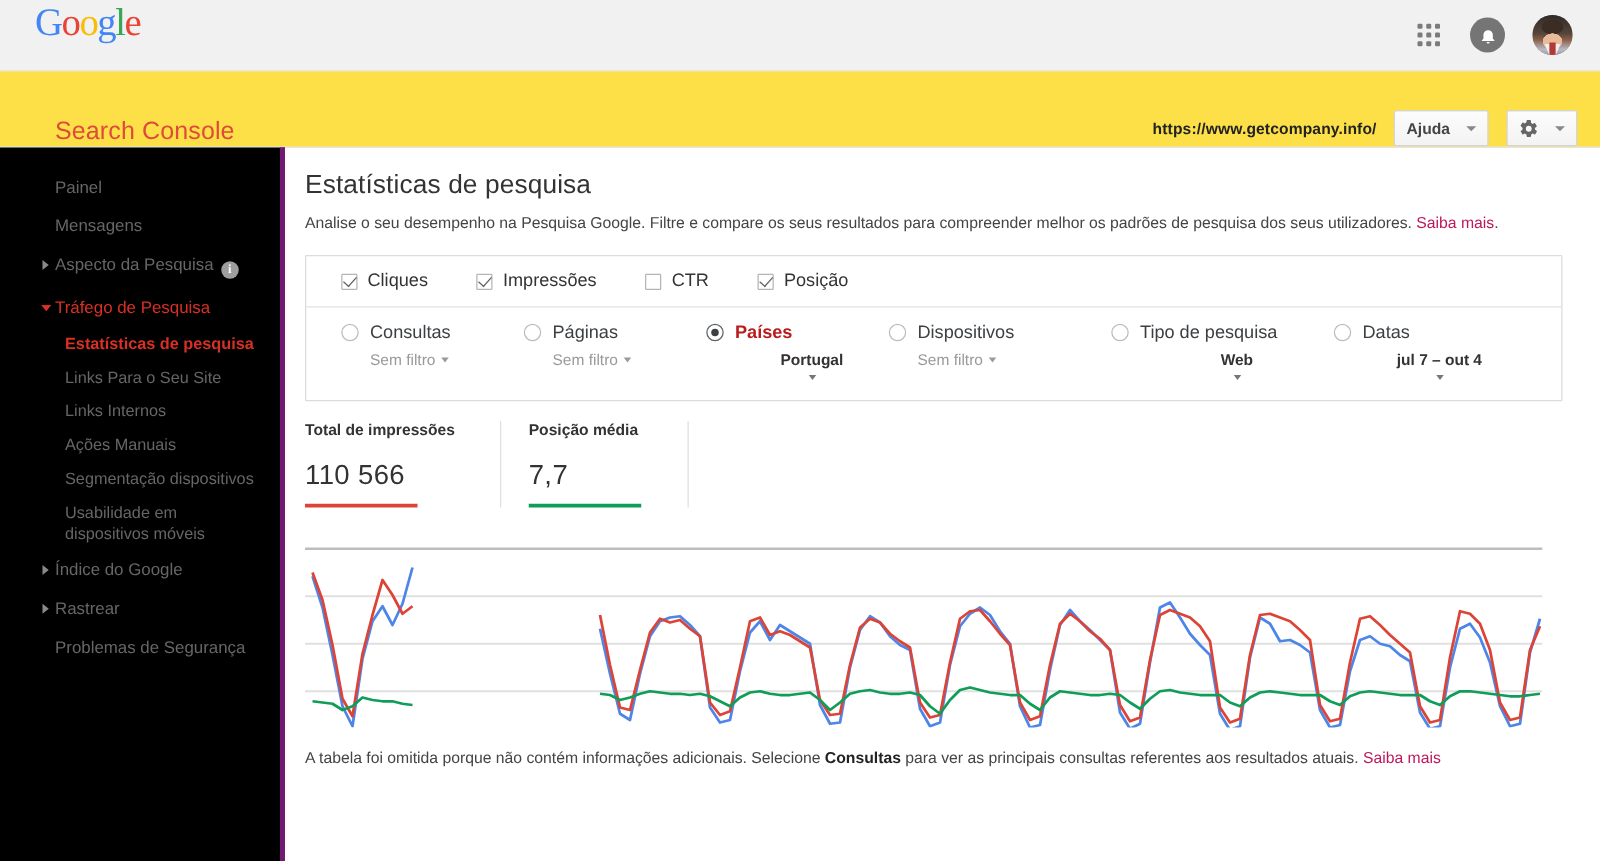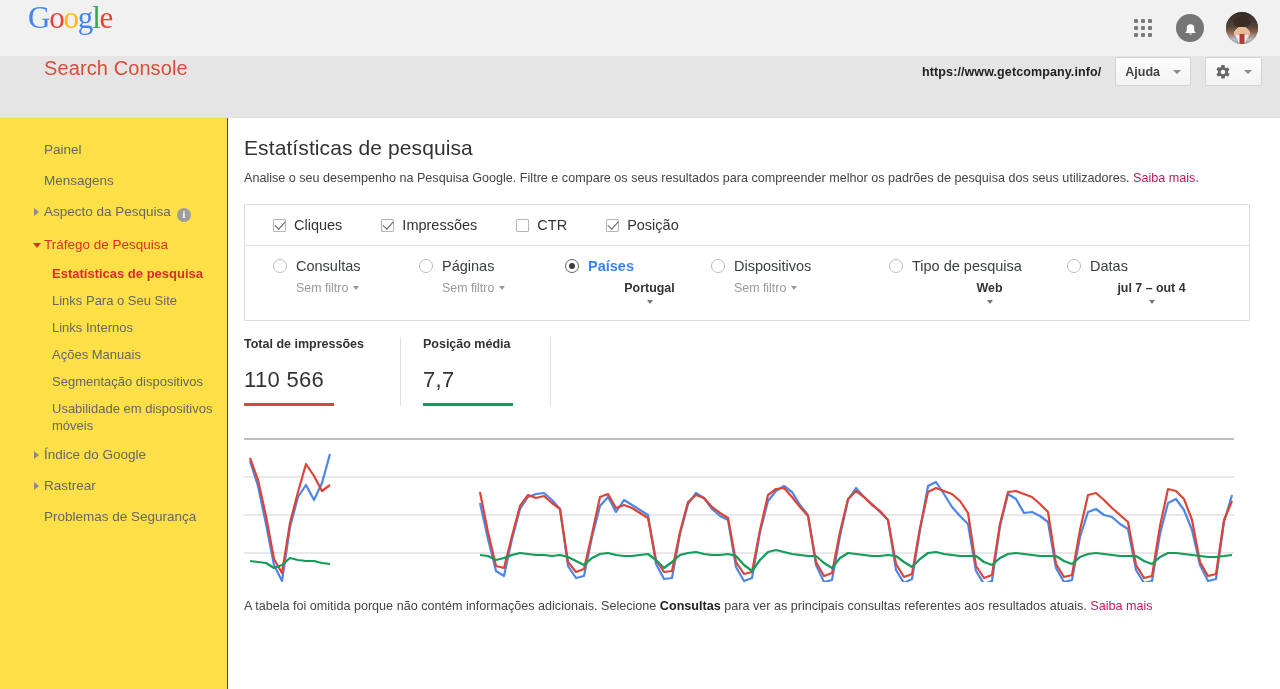--- a/index.html
+++ b/index.html
@@ -79,24 +79,24 @@
     position: absolute; left: 50%; bottom: 0;
     transform: translateX(-50%);
     width: 13px; height: 9px;
     background: #efeff2;
     clip-path: polygon(0 0, 100% 0, 70% 100%, 30% 100%);
   }
 
   
   .sc-head {
     height: 61px;
-    background: #e5e5e5;
+    background: #fde047;
     border-bottom: 1px solid #e0e0e0;
     display: flex;
-    align-items: flex-start;
+    align-items: flex-end;
     padding: 0 18px 0 44px;
     position: relative;
   }
   .sc-title {
     color: #dd4b39;
     font-size: 20px;
     letter-spacing: .1px;
   }
   .sc-right {
     margin-left: auto;
@@ -135,22 +135,22 @@
   
   .body-wrap {
     display: flex;
     height: calc(689px - 57px - 61px);
   }
 
   
   .sidebar {
     width: 228px;
     min-width: 228px;
-    background: #fde047;
-    border-right: 1px solid #701a75;
+    background: #000000;
+    border-right: 4px solid #701a75;
     padding-top: 16px;
     font-size: 13.5px;
     position: relative;
   }
   .nav-item {
     padding: 7px 12px 7px 44px;
     color: #666;
     cursor: pointer;
     position: relative;
     line-height: 17px;
@@ -276,21 +276,21 @@
   .rbox.sel { border-color: #5f6368; }
   .rbox.sel::after {
     content: "";
     position: absolute;
     left: 3px; top: 3px;
     width: 6px; height: 6px;
     border-radius: 50%;
     background: #3c4043;
   }
   .r-label { font-size: 14.5px; color: #3c4043; }
-  .radio-col.selected .r-label { font-weight: bold; color: #3b82f6; }
+  .radio-col.selected .r-label { font-weight: bold; color: #b91c1c; }
   .filter-line {
     margin-top: 7px;
     margin-left: 23px;
     font-size: 12.4px;
     color: #9a9a9a;
     display: flex;
     align-items: center;
     gap: 5px;
     cursor: pointer;
   }

